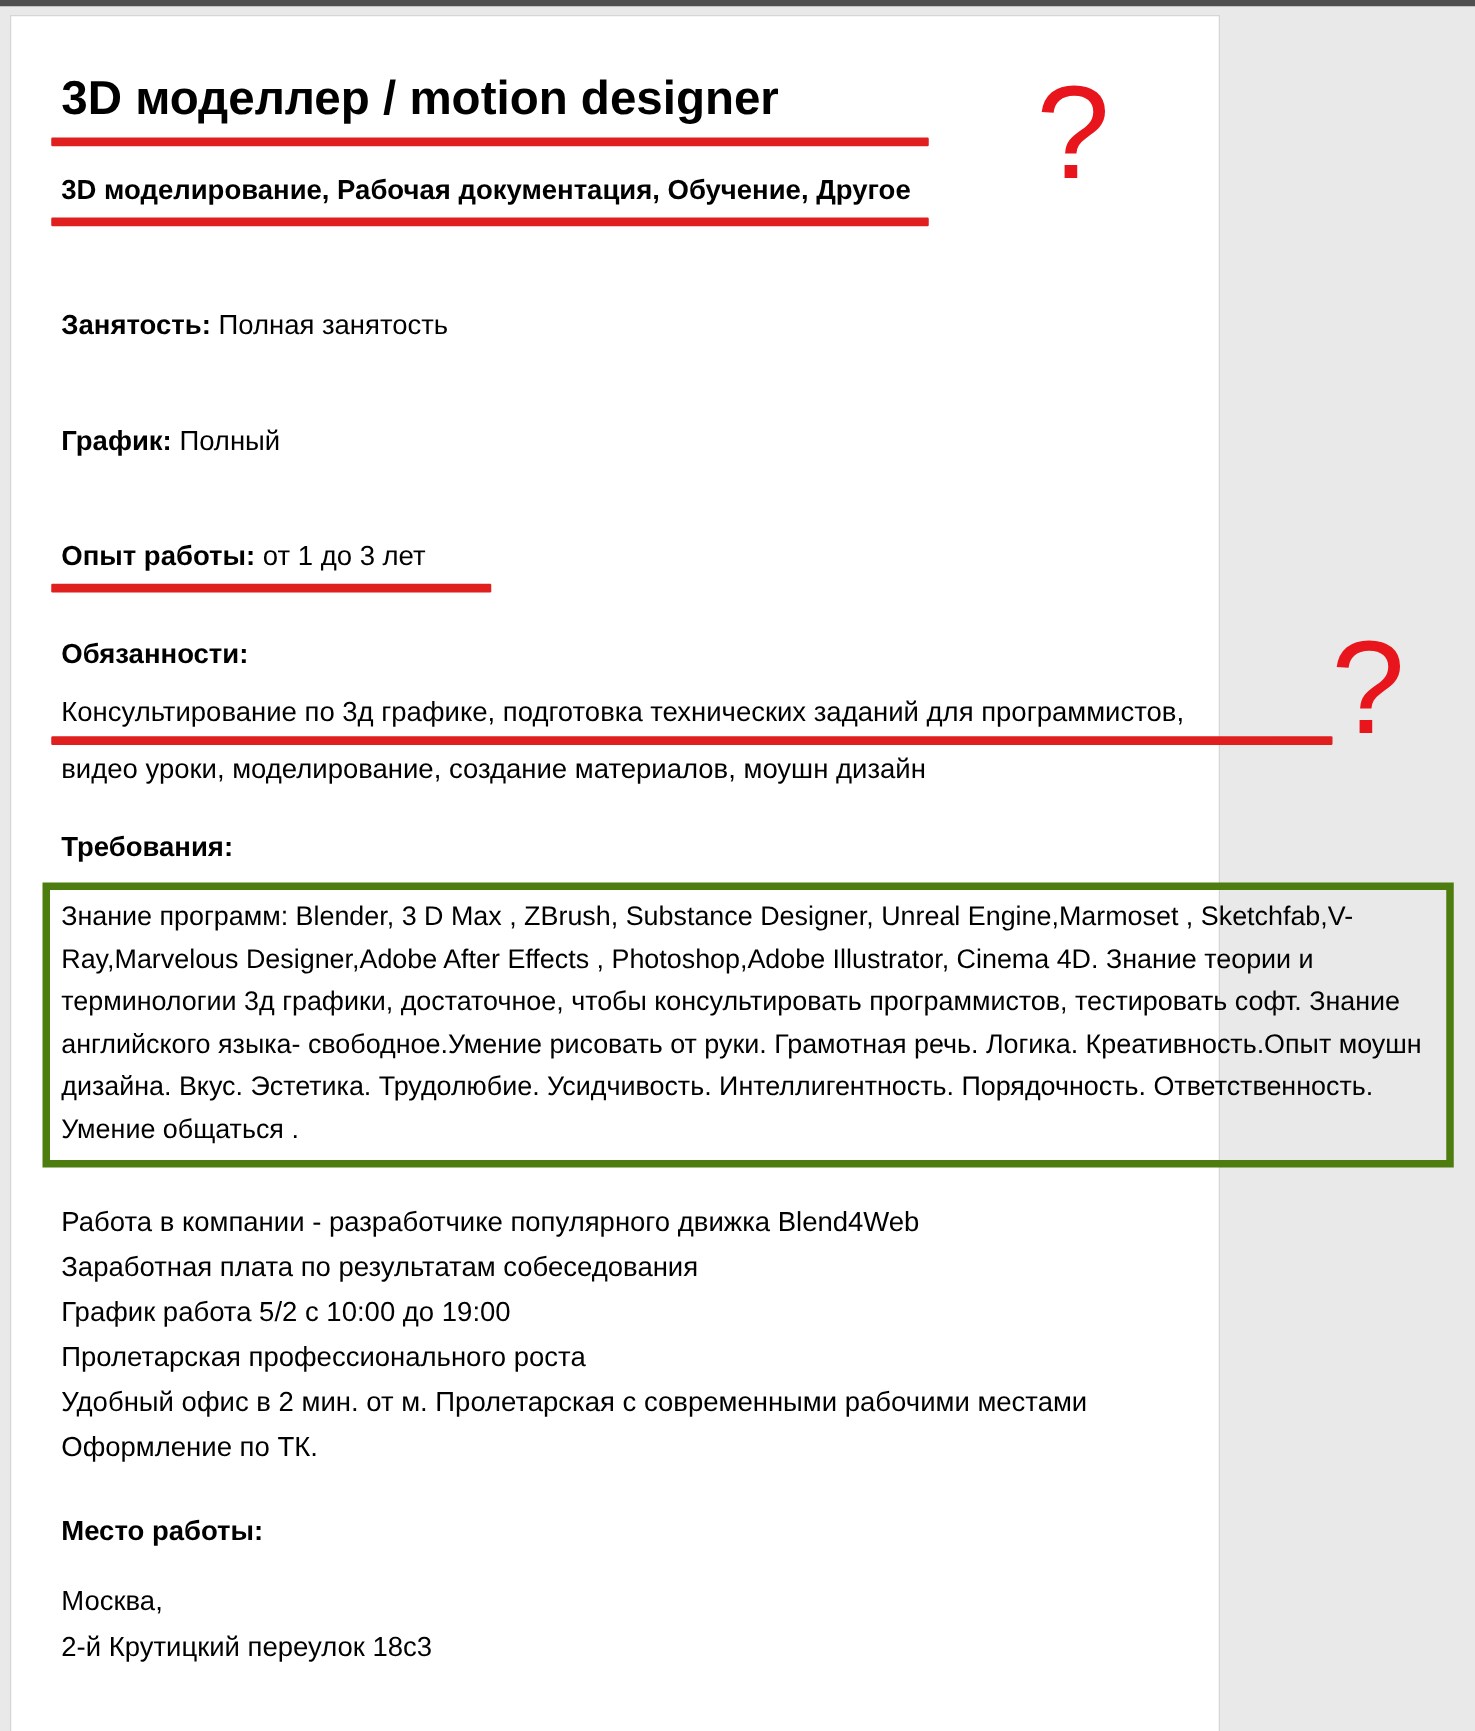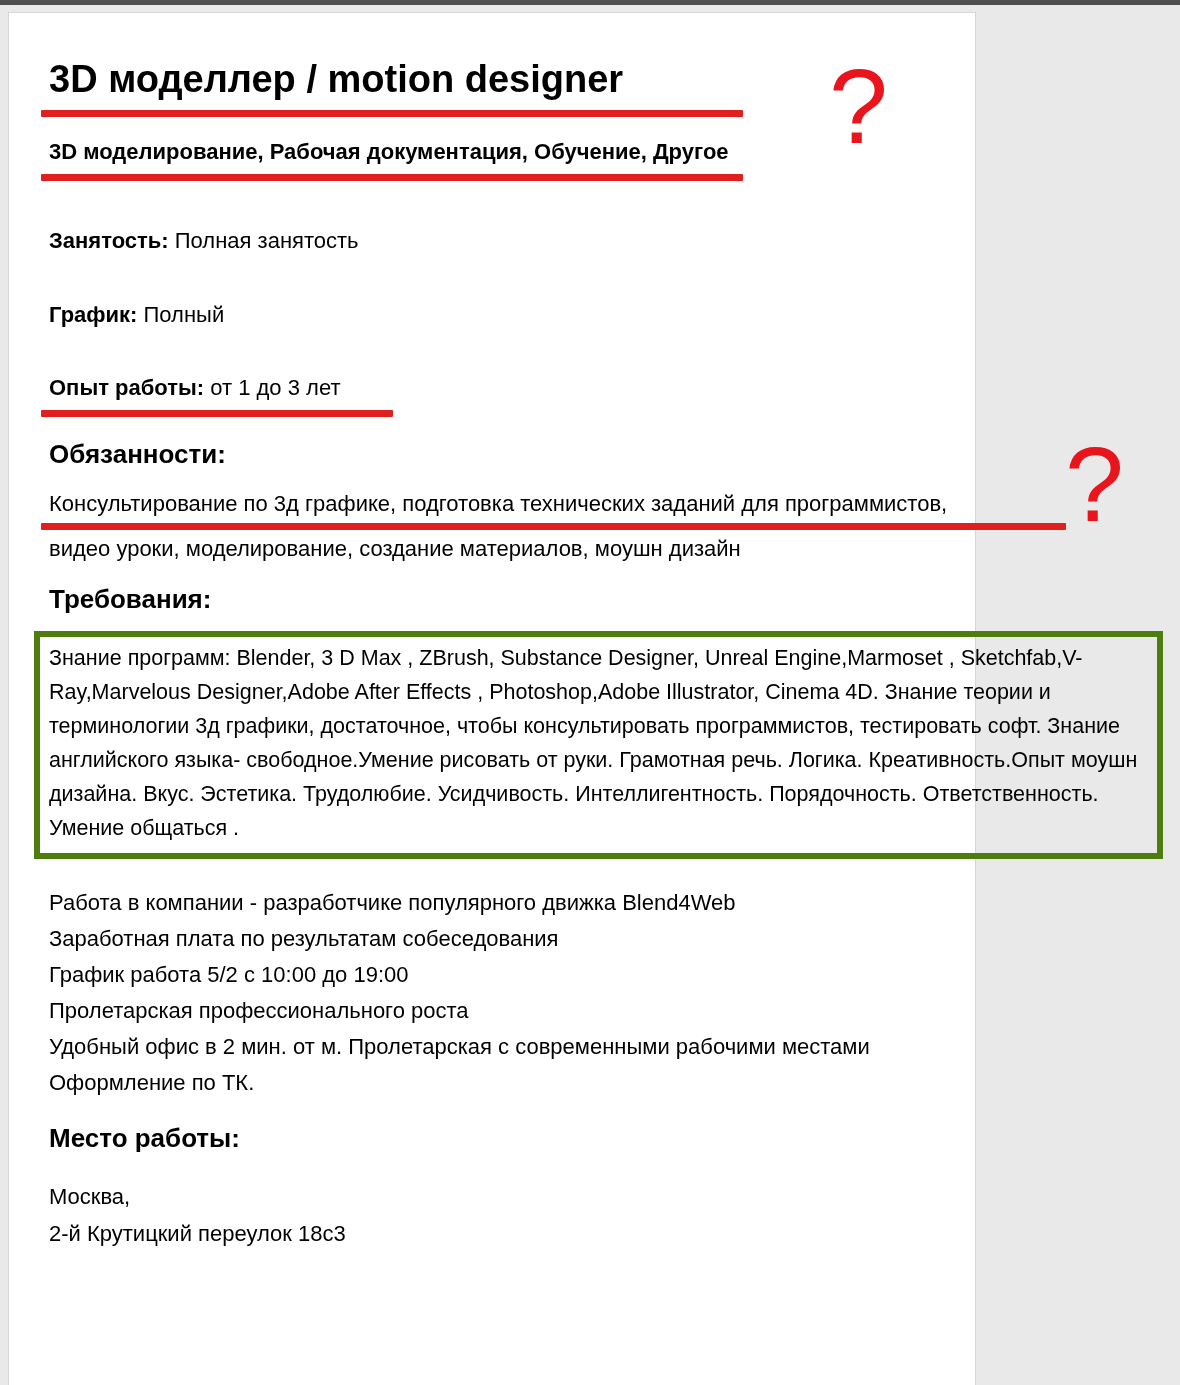--- a/index.html
+++ b/index.html
@@ -41,29 +41,29 @@
   }
   .title-underline  { width: 702px; margin-top: 8px; }
   .categories {
     margin-top: 21px;
     font-size: 22px;
     font-weight: bold;
     line-height: 1.25;
   }
   .categories-underline { width: 702px; margin-top: 9px; }
 
-  .field { margin-top: 47px; font-size: 22px; line-height: 1.2; }
+  .field { margin-top: 66px; font-size: 22px; line-height: 1.2; }
   .field:first-of-type { margin-top: 31px; }
   .field .label { font-weight: bold; }
   .experience-underline { width: 352px; margin-top: 8px; }
 
   .section-heading {
-    font-size: 26px;
+    font-size: 22px;
     font-weight: bold;
-    margin-top: 22px;
+    margin-top: 36px;
     line-height: 1.2;
   }
   .duties { margin-top: 21px; position: relative; }
   .duties-line { font-size: 22px; line-height: 1.2; }
   .duties-underline { width: 1025px; margin-top: 6px; }
   .duties-line2 { margin-top: 6px; }
 
   .requirements-box {
     margin-top: 15px;
     margin-left: -15px;

